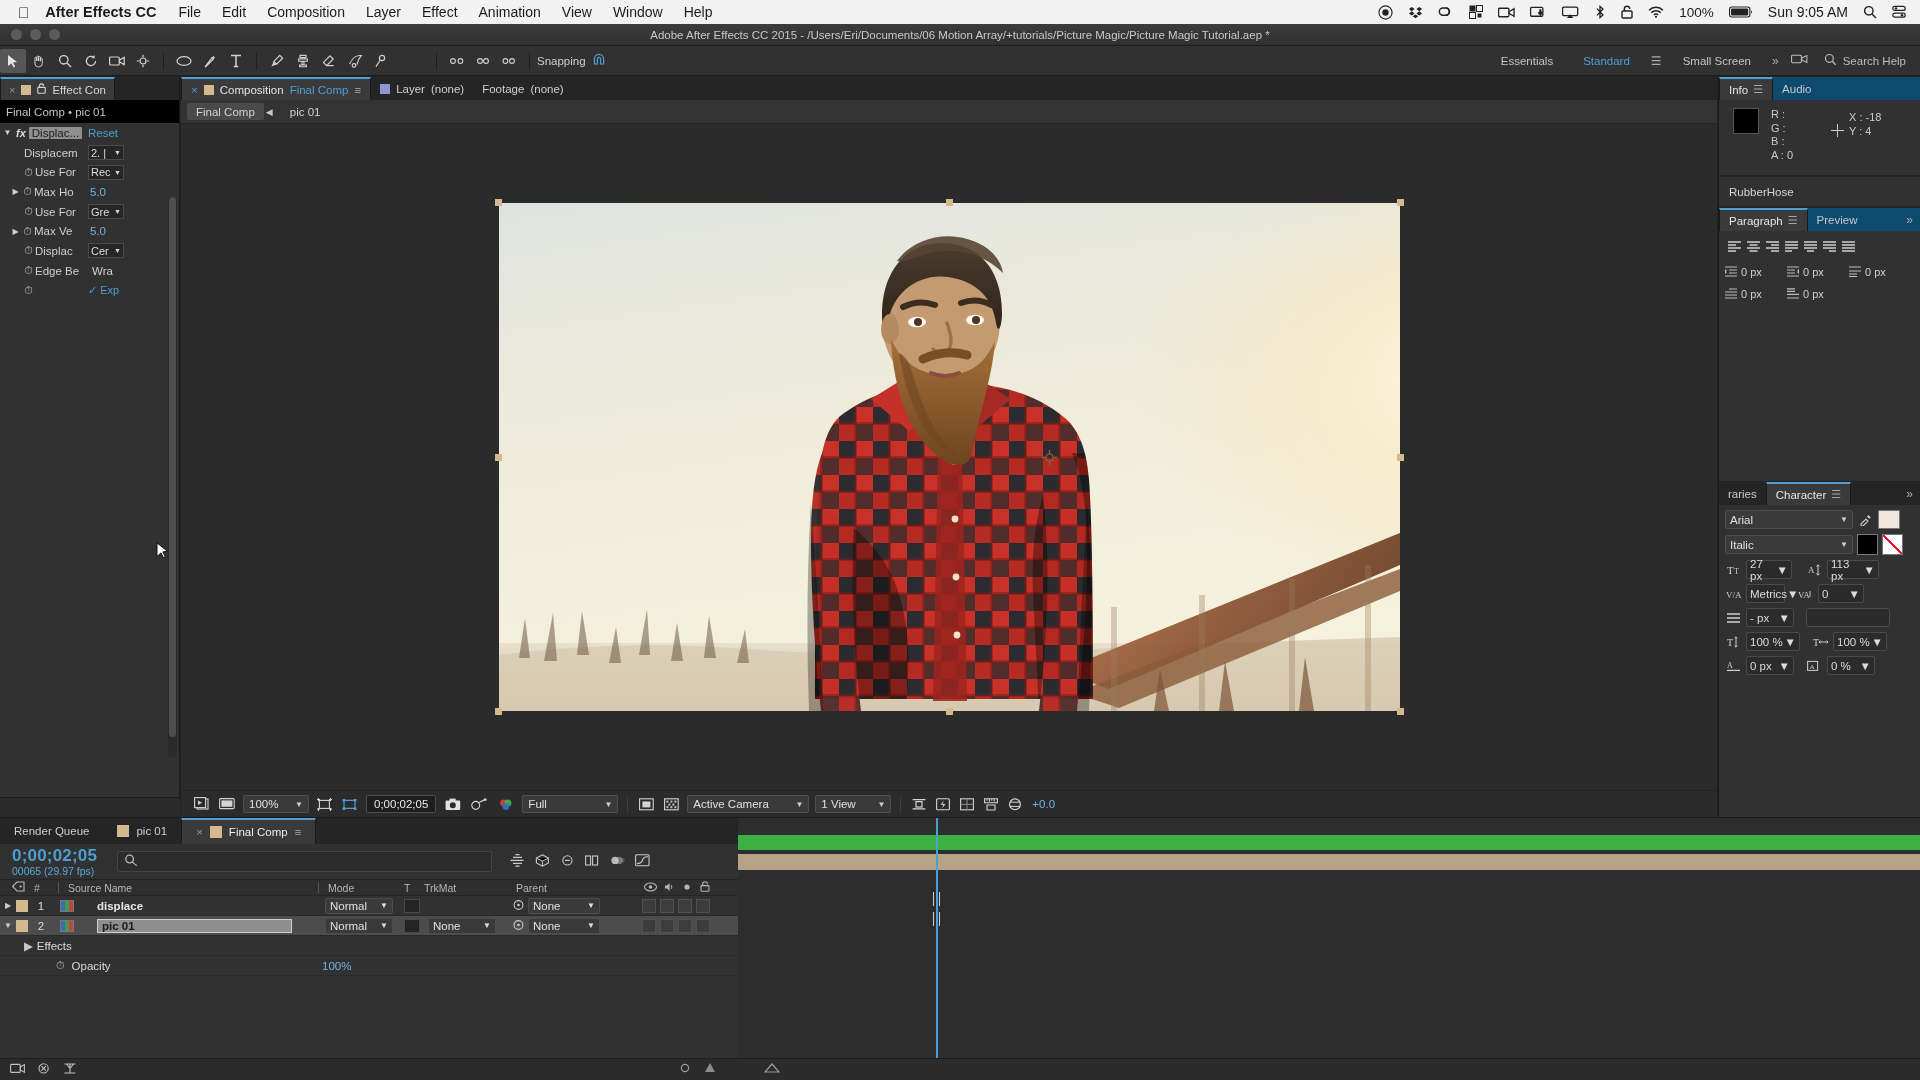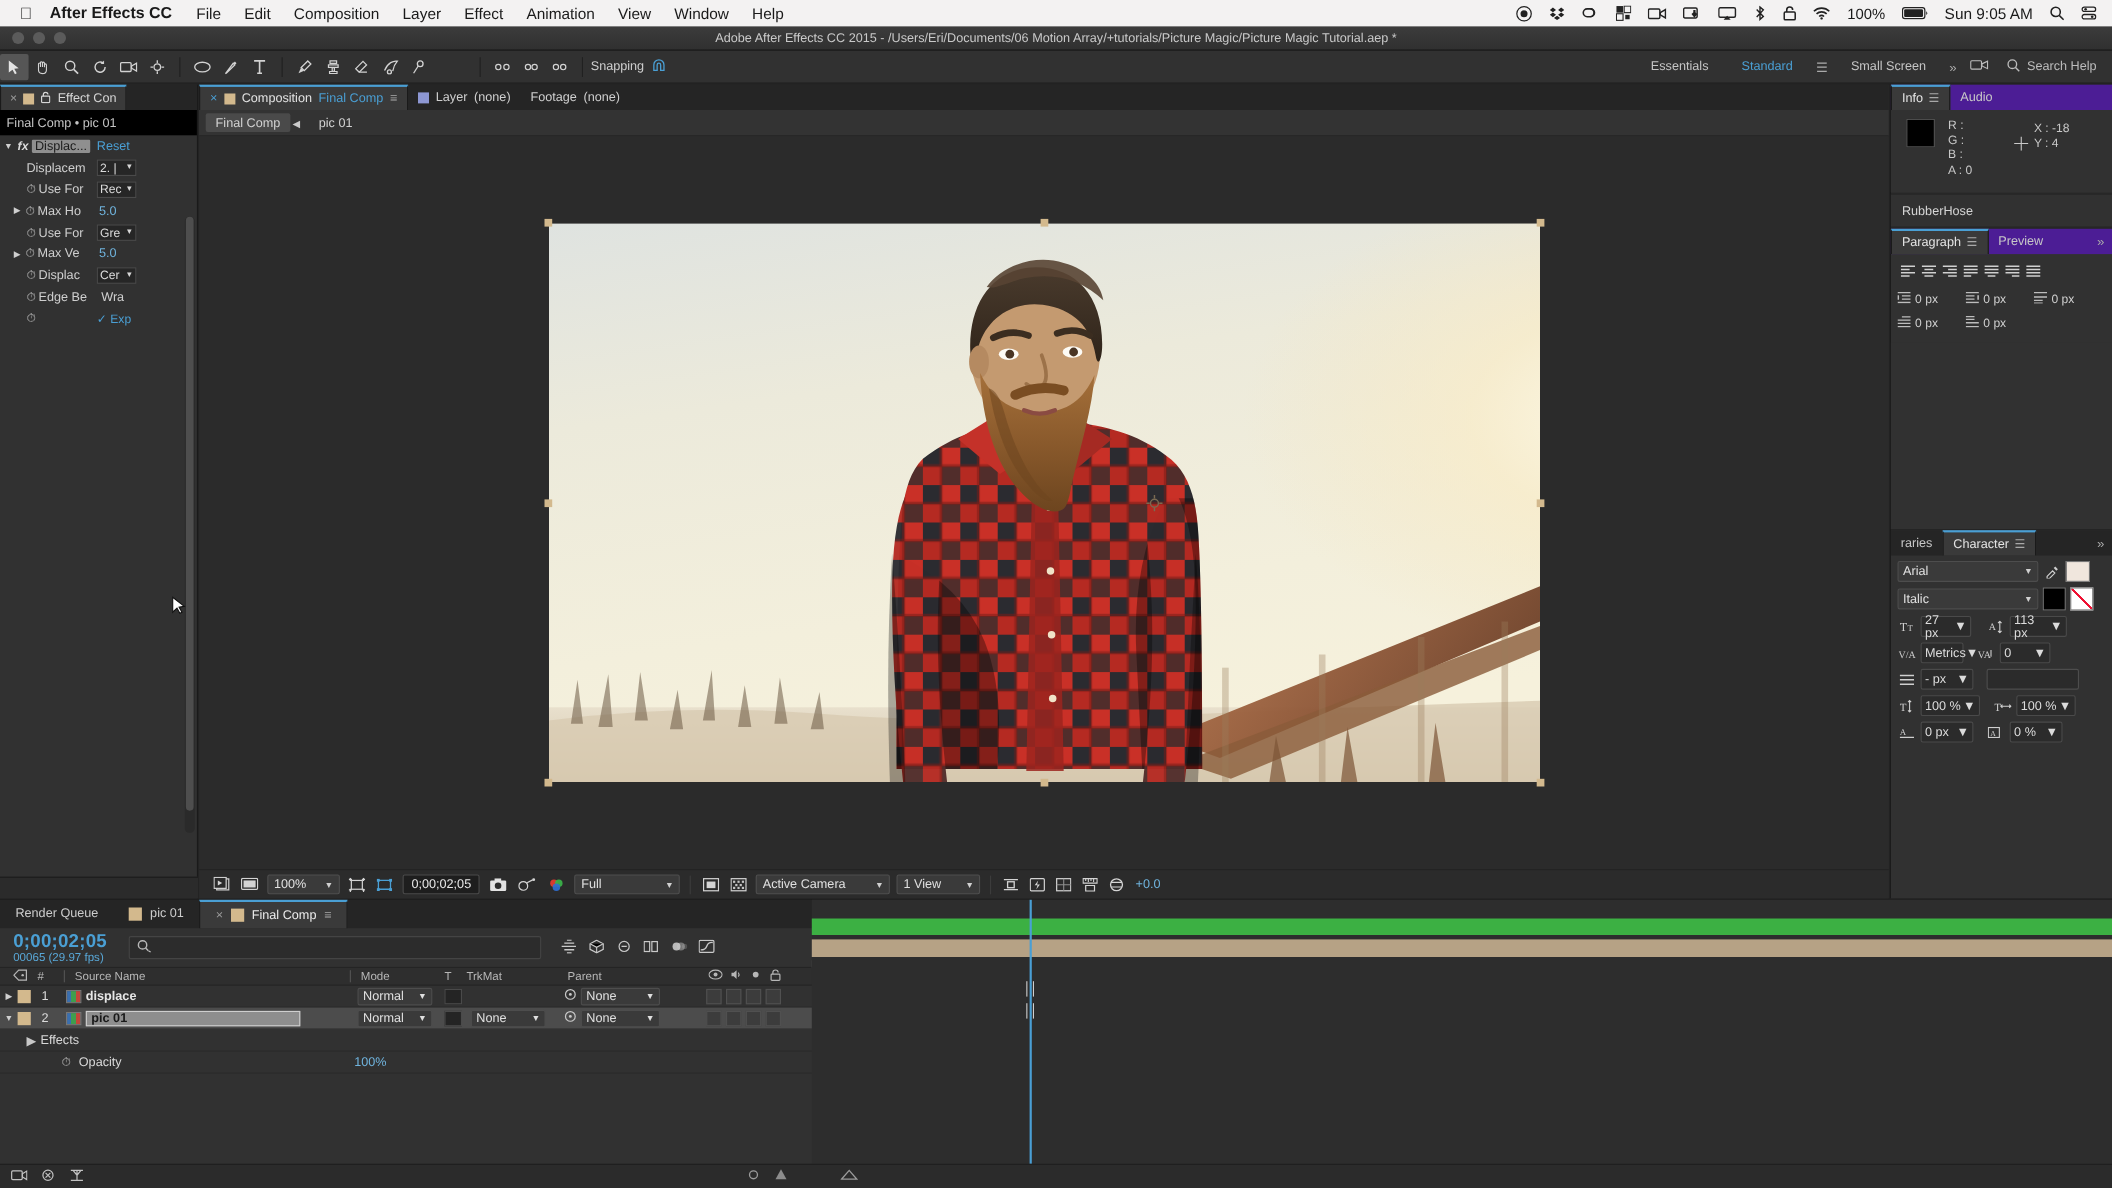--- a/index.html
+++ b/index.html
@@ -108,21 +108,21 @@
     display:flex; align-items:center; justify-content:space-between; padding:0 5px;
     color:#e0e0e0; font-size:11.5px; margin:0 3px;}
   .cselect .car { font-size:8px; margin-left:10px; color:#d0d0d0;}
   .tcode { height:18px; background:#1e1e1e; border:1px solid #4a4a4a; border-radius:2px;
     display:flex; align-items:center; padding:0 7px; color:#e8e8e8; font-size:11.5px; margin:0 4px;}
   .cdiv { width:1px; height:17px; background:#3c3c3c; margin:0 6px;}
 
   
   #right { position:absolute; right:0; top:0; width:202px; height:740px; background:#313131;
     border-left:1px solid #1a1a1a;}
-  .rp-tabs { height:23px; background:#4c1d95; display:flex; align-items:center;}
+  .rp-tabs { height:23px; background:#0c4a6e; display:flex; align-items:center;}
   .rtab { height:23px; display:flex; align-items:center; gap:5px; padding:0 9px; font-size:11.5px; color:#c8c8c8;}
   .rtab.active { background:#3a3a3a; border-top:2px solid #4a9fd4;
     border-left:1px solid #1a1a1a; border-right:1px solid #1a1a1a; color:#e4e4e4;}
   .rtab .hb { color:#a8a8a8; font-size:11px;}
   #info-body { height:75px; background:#313131; position:relative; font-size:11px; display:flex; padding:8px 0 0 14px;}
   #info-sw { width:26px; height:26px; background:#000; border:1px solid #555; }
   .info-cols { margin-left:12px; line-height:13.5px; color:#c9c9c9;}
   .info-xy { position:absolute; left:130px; top:10px; line-height:14px; color:#c9c9c9;}
   .info-cross { position:absolute; left:112px; top:24px; color:#c9c9c9; font-size:13px;}
   #rubberhose { height:30px; background:#313131; display:flex; align-items:center;
@@ -177,21 +177,21 @@
   #tl-colhead { height:16px; background:#2e2e2e; display:flex; align-items:center;
     font-size:10.5px; color:#b6b6b6; border-bottom:1px solid #242424; position:relative;}
   .ch { position:absolute; }
   .lrow { height:20px; display:flex; align-items:center; position:relative;
     border-bottom:1px solid #2a2a2a; font-size:11.5px; }
   .lrow.sel { background:#4c4c4c;}
   .lrow .tw { width:16px; text-align:center; color:#cfcfcf; font-size:8px;}
   .lrow .csw { width:12px; height:12px; background:#d3b98d;}
   .lrow .num { width:26px; text-align:center; color:#dcdcdc;}
   .lrow .thumb { width:14px; height:12px; background:linear-gradient(90deg,#3a6fb0 33%,#3f9e4e 33%,#3f9e4e 66%,#c4453a 66%); border:1px solid #777; margin-left:6px;}
-  .lrow .lname { margin-left:4px; color:#e6e6e6; font-weight:bold;}
+  .lrow .lname { margin-left:23px; color:#e6e6e6; font-weight:bold;}
   .lrow .lname.edit { background:#8e8e8e; color:#191919; border:1px solid #cfcfcf; padding:0 4px; width:195px;}
   .modecell { position:absolute; left:325px; width:68px; height:16px; background:#3a3a3a;
     border:1px solid #4d4d4d; border-radius:2px; display:flex; align-items:center;
     justify-content:space-between; padding:0 4px; color:#e0e0e0;}
   .tcell { position:absolute; left:404px; width:16px; height:14px; background:#242424; border:1px solid #4a4a4a;}
   .trkcell { position:absolute; left:428px; width:68px; height:16px; background:#3a3a3a;
     border:1px solid #4d4d4d; border-radius:2px; display:flex; align-items:center;
     justify-content:space-between; padding:0 4px; color:#e0e0e0;}
   .parcell { position:absolute; left:528px; width:72px; height:16px; background:#3a3a3a;
     border:1px solid #4d4d4d; border-radius:2px; display:flex; align-items:center;

